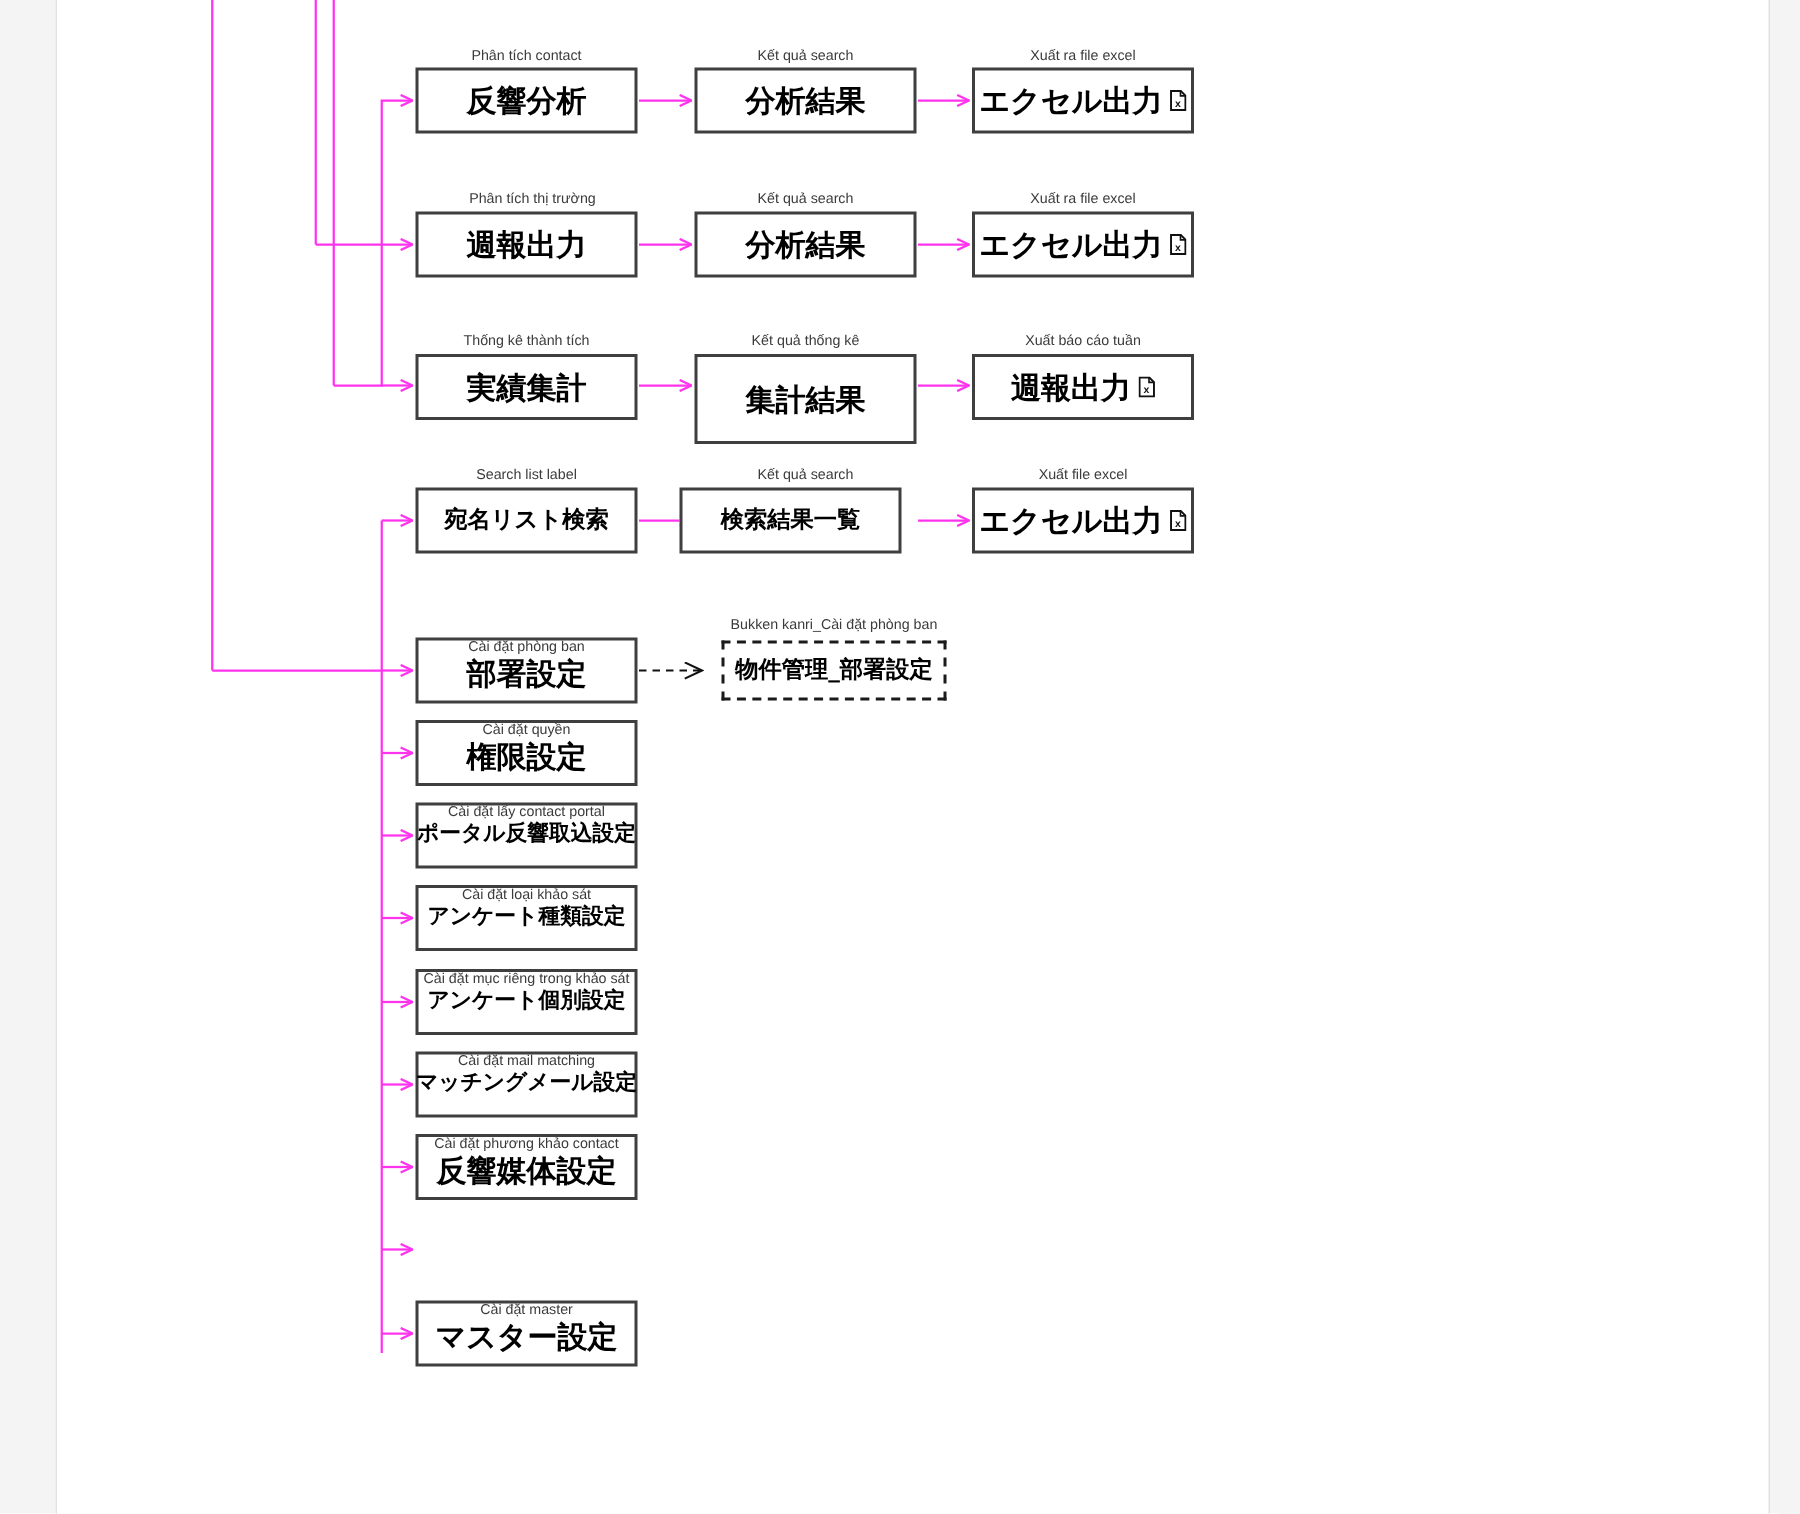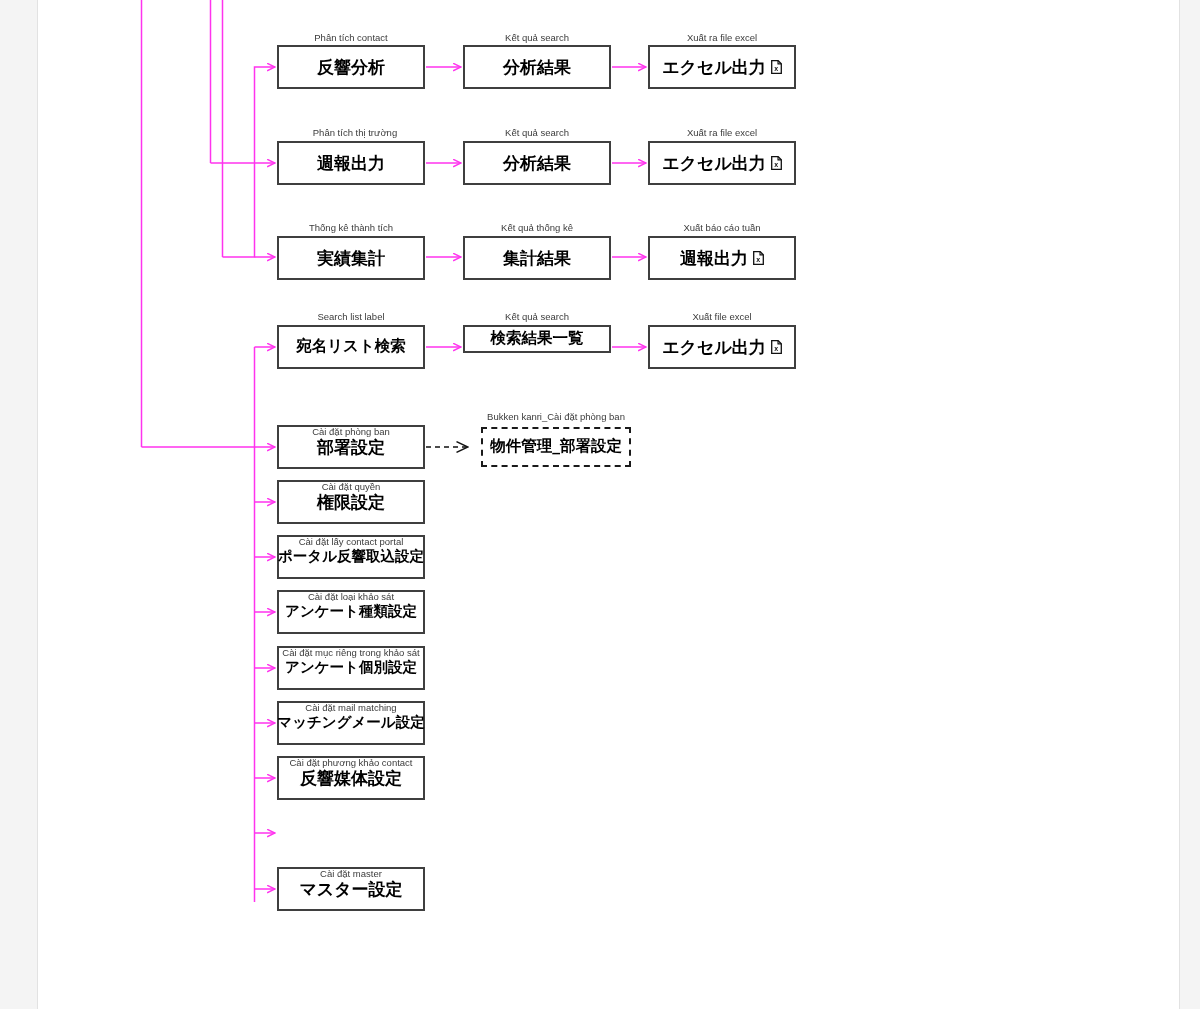--- a/index.html
+++ b/index.html
@@ -26,21 +26,21 @@
     box-sizing:border-box;
     background:#ffffff;
     border:2px solid #3f3f3f;
     display:flex;
     align-items:center;
     justify-content:center;
     text-align:center;
   }
   .node .jp{
     font-family:"DejaVu Sans","Liberation Sans",sans-serif;
-    font-size:17px;
+    font-size:20px;
     font-weight:bold;
     color:#000000;
     letter-spacing:0px;
     white-space:nowrap;
     line-height:1;
   }
   .node .jp.small{font-size:15.5px;}
   .node .jp.xsmall{font-size:14.5px;}
 
   
@@ -175,21 +175,21 @@
         </svg>
     </span>
   </div>
 
   <div class="cap-outside" style="left:277px;top:223px;width:148px;">Thống kê thành tích</div>
   <div class="node" style="left:277px;top:236px;width:148px;height:44px;">
     <span class="jp">実績集計</span>
   </div>
 
   <div class="cap-outside" style="left:463px;top:223px;width:148px;">Kết quả thống kê</div>
-  <div class="node" style="left:463px;top:236px;width:148px;height:44px;">
+  <div class="node" style="left:463px;top:236px;width:148px;height:60px;">
     <span class="jp">集計結果</span>
   </div>
 
   <div class="cap-outside" style="left:648px;top:223px;width:148px;">Xuất báo cáo tuần</div>
   <div class="node" style="left:648px;top:236px;width:148px;height:44px;">
     <span class="jp">週報出力</span>
     <span class="xls">
       <svg width="11" height="14" viewBox="0 0 11 14">
           <path d="M0.7,0.7 H7.2 L10.3,3.7 V13.3 H0.7 Z" fill="#fff" stroke="#111" stroke-width="1.3"></path>
           <path d="M7.0,0.9 V3.9 H10.2" fill="none" stroke="#111" stroke-width="1.1"></path>
@@ -197,21 +197,21 @@
         </svg>
     </span>
   </div>
 
   <div class="cap-outside" style="left:277px;top:312px;width:148px;">Search list label</div>
   <div class="node" style="left:277px;top:325px;width:148px;height:44px;">
     <span class="jp small">宛名リスト検索</span>
   </div>
 
   <div class="cap-outside" style="left:463px;top:312px;width:148px;">Kết quả search</div>
-  <div class="node" style="left:463px;top:325px;width:148px;height:28px;">
+  <div class="node" style="left:453px;top:325px;width:148px;height:44px;">
     <span class="jp small">検索結果一覧</span>
   </div>
 
   <div class="cap-outside" style="left:648px;top:312px;width:148px;">Xuất file excel</div>
   <div class="node" style="left:648px;top:325px;width:148px;height:44px;">
     <span class="jp">エクセル出力</span>
     <span class="xls">
       <svg width="11" height="14" viewBox="0 0 11 14">
           <path d="M0.7,0.7 H7.2 L10.3,3.7 V13.3 H0.7 Z" fill="#fff" stroke="#111" stroke-width="1.3"></path>
           <path d="M7.0,0.9 V3.9 H10.2" fill="none" stroke="#111" stroke-width="1.1"></path>

